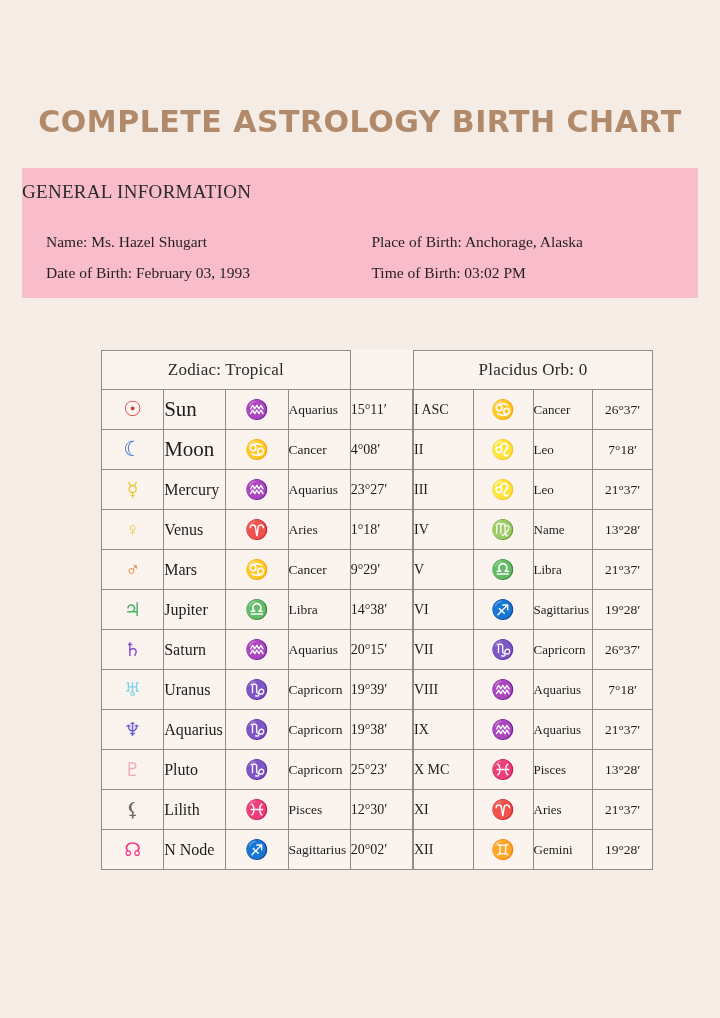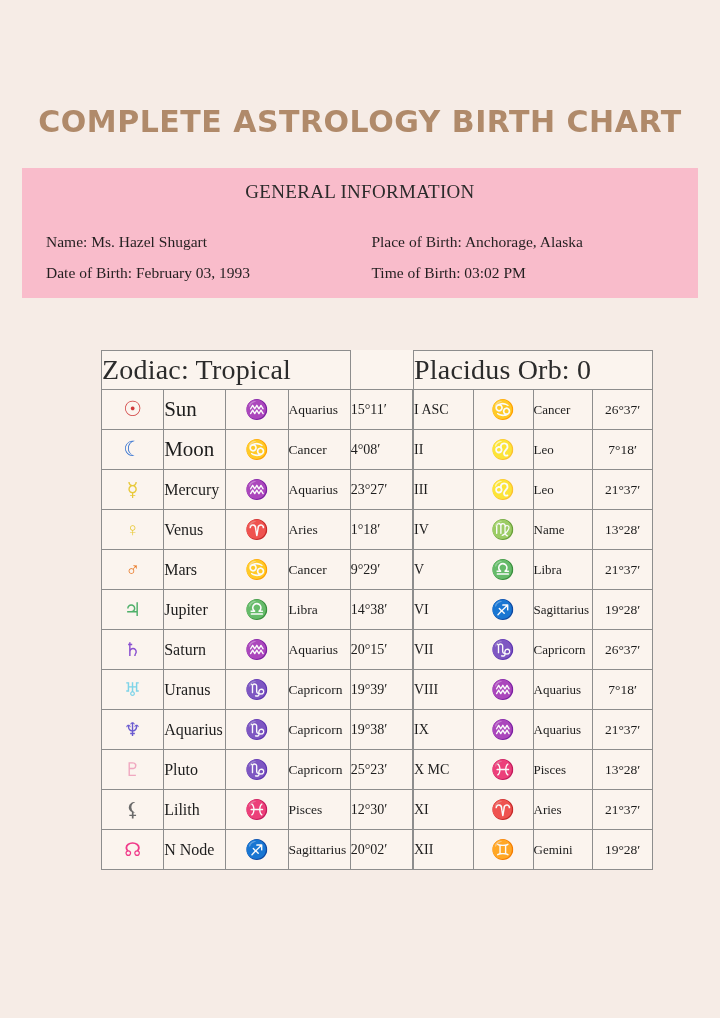--- a/index.html
+++ b/index.html
@@ -34,21 +34,21 @@
   }
   .info-band {
     position: absolute;
     top: 168px;
     left: 22px;
     width: 676px;
     height: 130px;
     background: #f9bccb;
   }
   .info-head {
-    text-align: center;
+    text-align: left;
     font-size: 19px;
     color: #2b2b2b;
     padding-top: 13px;
     letter-spacing: 0.3px;
   }
   .info-grid {
     display: grid;
     grid-template-columns: 48% 52%;
     row-gap: 14px;
     margin-top: 30px;
@@ -79,22 +79,22 @@
   }
   .tbl td, .tbl th {
     border: 1px solid #8d8d8d;
     padding: 0;
     vertical-align: middle;
   }
   .tbl-left { width: 312px; }
   .tbl-right { width: 240px; }
 
   .hdr {
-    text-align: left;
-    font-size: 28px;
+    text-align: center;
+    font-size: 17px;
     color: #2b2b2b;
     height: 38px;
     font-weight: normal;
     letter-spacing: 0.2px;
   }
 
   .glyph-cell {
     width: 34px;
     text-align: center;
     font-size: 21px;

